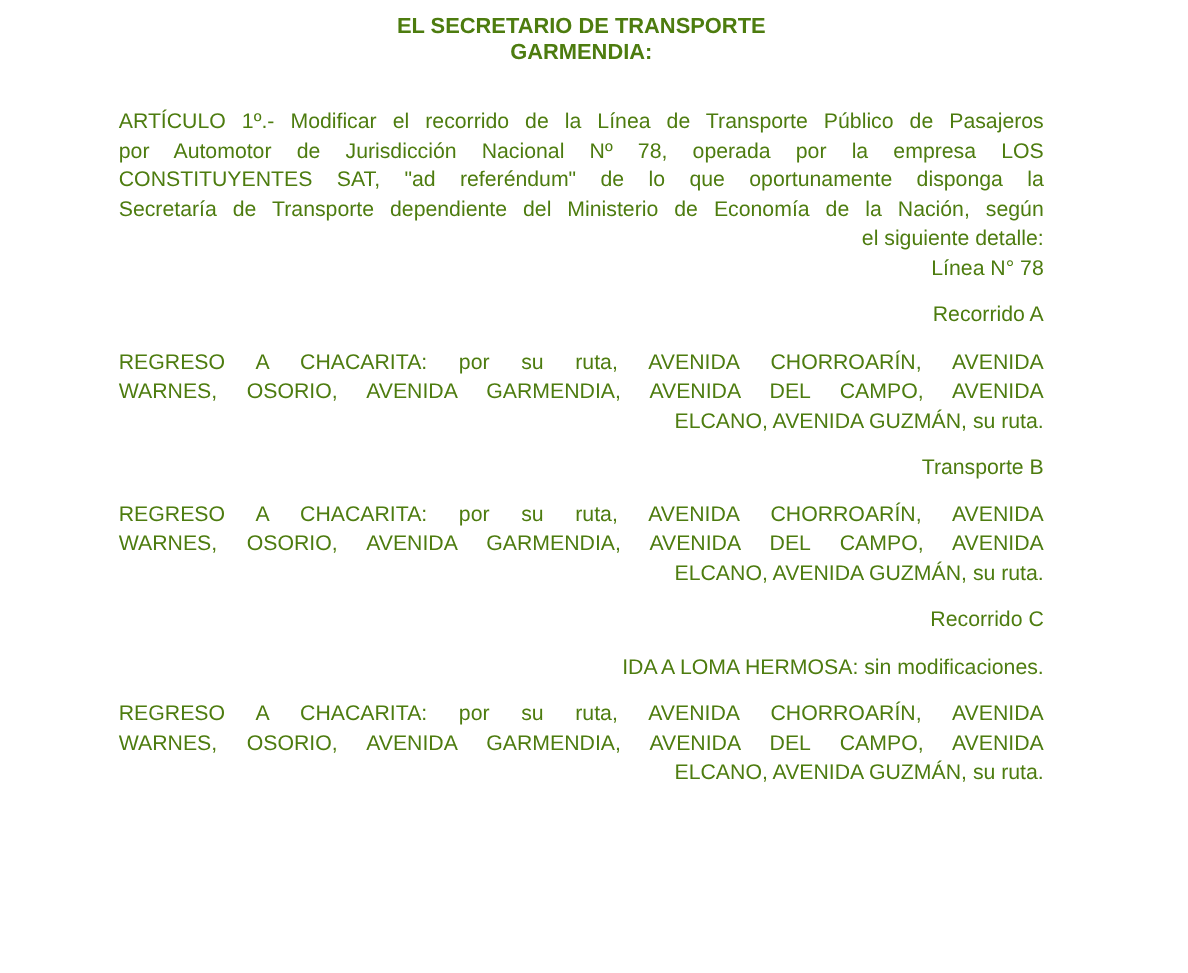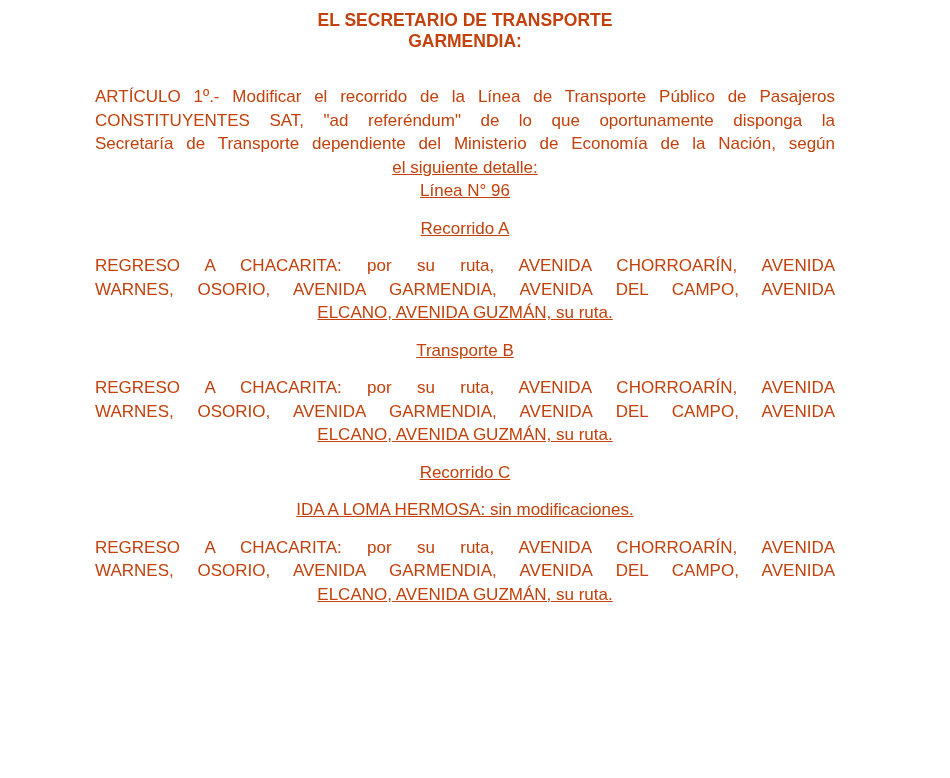--- a/index.html
+++ b/index.html
@@ -7,21 +7,21 @@
     padding: 0;
     background: #ffffff;
   }
   .page {
     position: relative;
     width: 950px;
     height: 778px;
     background: #ffffff;
     box-sizing: border-box;
     padding: 10px 0 0 95px;
-    color: #c2410c;
+    color: #4d7c0f;
     font-family: "Liberation Sans", "DejaVu Sans", sans-serif;
     font-size: 17px;
     line-height: 23.5px;
     overflow: hidden;
   }
   .column {
     width: 740px;
   }
   .heading {
     text-align: center;
@@ -37,41 +37,41 @@
     margin-top: 12px;
   }
   
   .jl {
     text-align: justify;
     text-align-last: justify;
     white-space: normal;
   }
   
   .ll {
-    text-align: center;
-    text-decoration: underline;
+    text-align: right;
   }
 </style>
 </head>
 <body>
 
 <div class="page">
   <div class="column">
 
     <div class="heading">
       <div>EL SECRETARIO DE TRANSPORTE</div>
       <div>GARMENDIA:</div>
     </div>
 
     <div class="block first">
       <div class="jl">ARTÍCULO 1º.- Modificar el recorrido de la Línea de Transporte Público de Pasajeros</div>
+      <div class="jl">por Automotor de Jurisdicción Nacional Nº 78, operada por la empresa LOS</div>
       <div class="jl">CONSTITUYENTES SAT, "ad referéndum" de lo que oportunamente disponga la</div>
       <div class="jl">Secretaría de Transporte dependiente del Ministerio de Economía de la Nación, según</div>
       <div class="ll">el siguiente detalle:</div>
-      <div class="ll">Línea N° 96</div>
+      <div class="ll">Línea N° 78</div>
     </div>
 
     <div class="block ll">Recorrido A</div>
     <div class="block">
       <div class="jl">REGRESO A CHACARITA: por su ruta, AVENIDA CHORROARÍN, AVENIDA</div>
       <div class="jl">WARNES, OSORIO, AVENIDA GARMENDIA, AVENIDA DEL CAMPO, AVENIDA</div>
       <div class="ll">ELCANO, AVENIDA GUZMÁN, su ruta.</div>
     </div>
 
     <div class="block ll">Transporte B</div>

